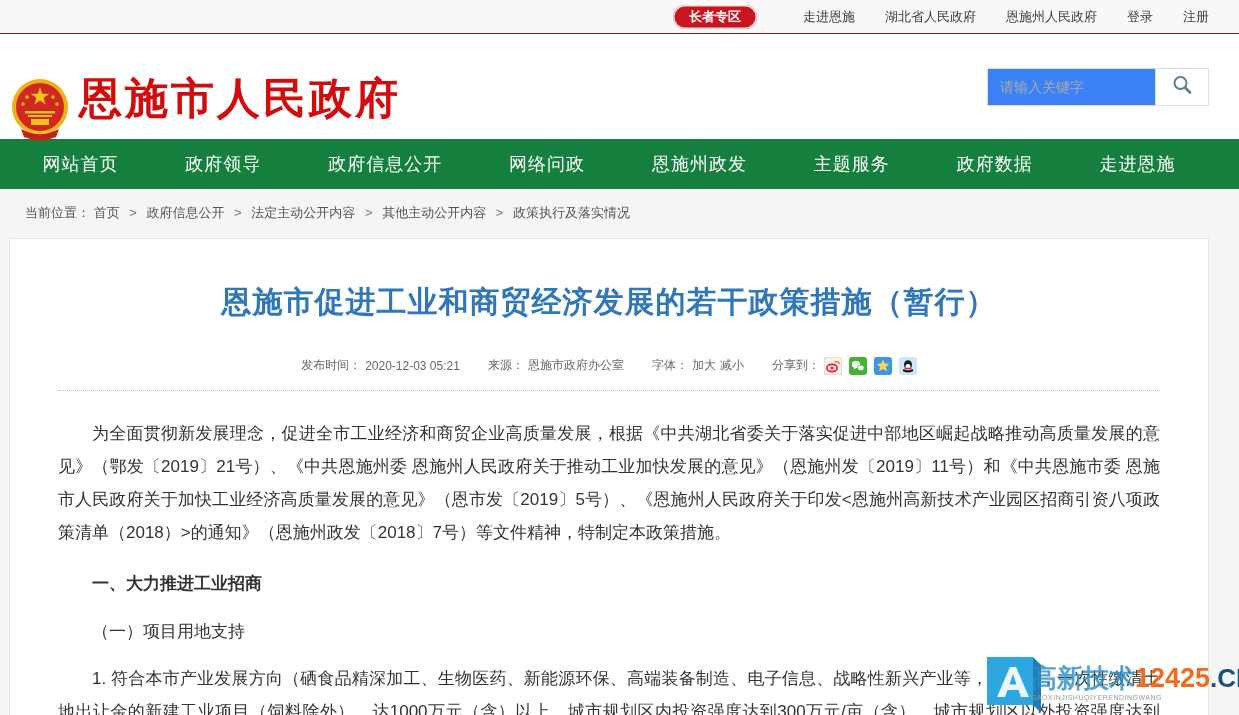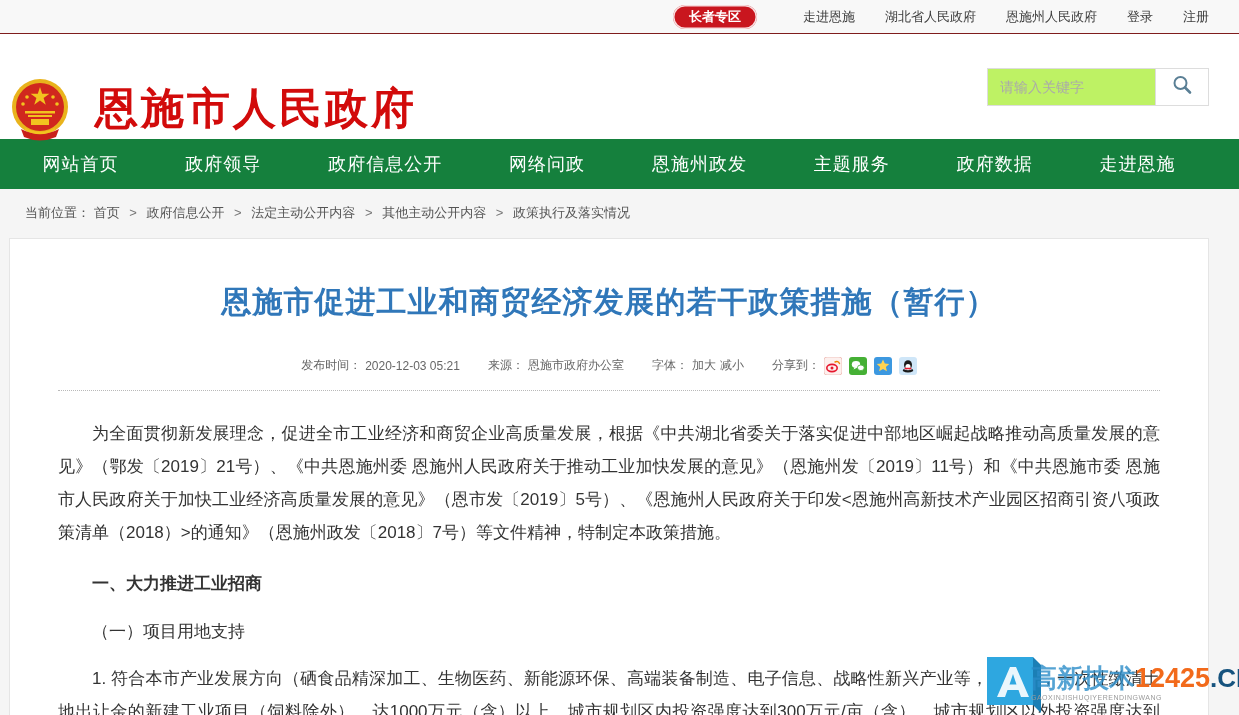--- a/index.html
+++ b/index.html
@@ -17,27 +17,27 @@
   .senior-pill {
     background:#c9161e; color:#fff !important; font-weight:bold;
     padding:3px 16px; border-radius:13px; font-size:13px;
     box-shadow:inset 0 0 0 1.5px rgba(255,255,255,.85);
     margin-right:16px;
   }
 
   
   .header { background:#ffffff; height:105px; }
   .header-inner { display:flex; align-items:center; justify-content:space-between; height:105px; }
-  .brand { display:flex; align-items:center; gap:24px; cursor:pointer;margin-top:44px; }
+  .brand { display:flex; gap:8px; cursor:pointer;margin-top:44px; }
   .emblem svg { display:block; }
   .site-title { font-size:43px; font-weight:900; color:#d20b0b; letter-spacing:3px; line-height:1; }
   .search { display:flex; align-items:stretch; height:38px; }
   .search input {
     width:168px; height:38px; border:1px solid #ddd; border-right:none;
-    padding:0 12px; font-size:14px; color:#333; outline:none; background:#bef264;
+    padding:0 12px; font-size:14px; color:#333; outline:none; background:#3b82f6;
   }
   .search input::placeholder { color:#aaa; }
   .search-btn {
     width:54px; height:38px; background:#fff; border:1px solid #ddd;
     display:flex; align-items:center; justify-content:center; cursor:pointer;
   }
 
   
   .nav { background:#15803d; height:50px; }
   .nav-inner { display:flex; align-items:center; justify-content:space-around; height:50px; }

